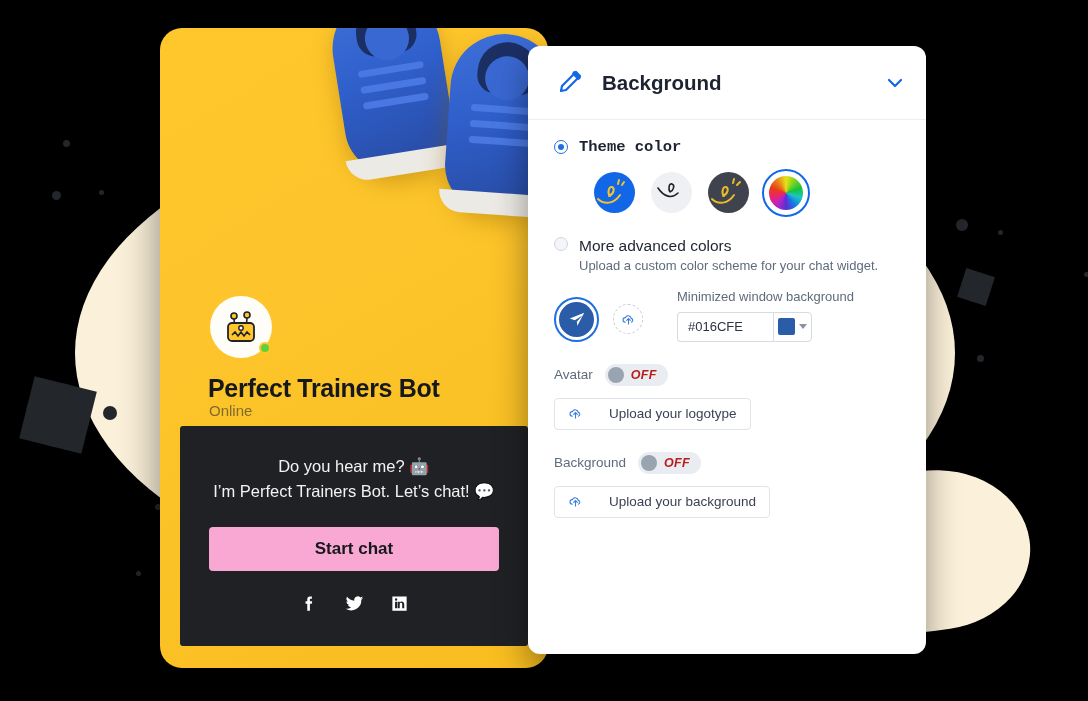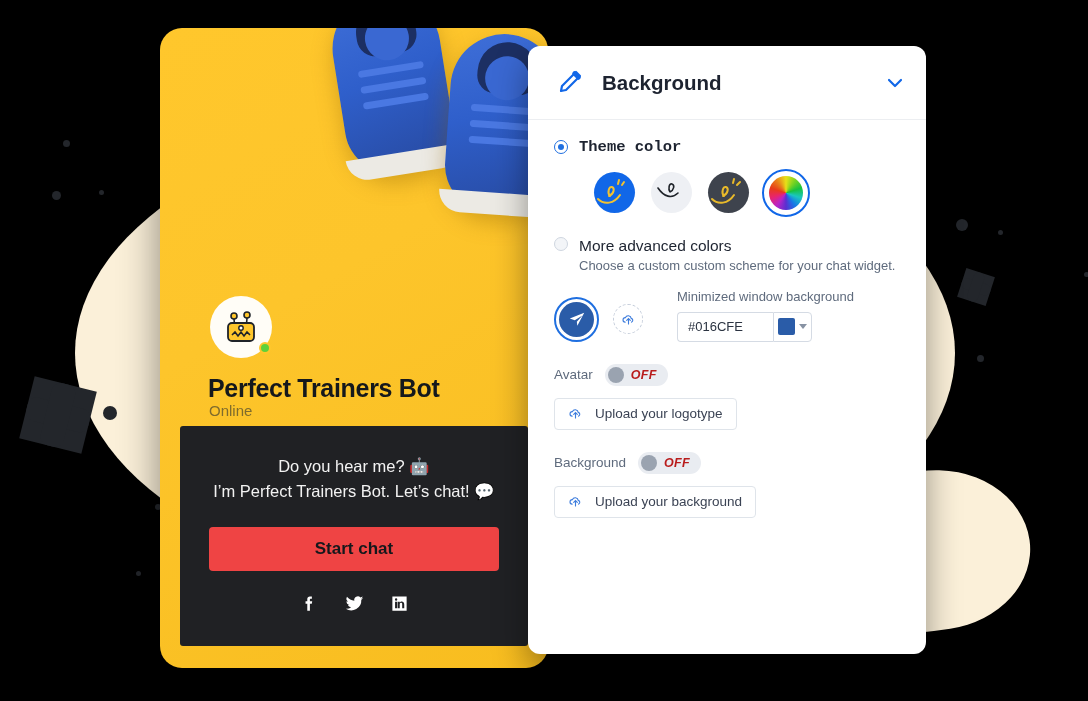--- a/index.html
+++ b/index.html
@@ -148,21 +148,21 @@
     padding-top: 28px;
     text-align: center;
     color: #f2f2f2;
     font-size: 16.5px;
     line-height: 25px;
   }
   .start-chat {
     position: absolute;
     left: 29px; top: 101px;
     width: 290px; height: 44px;
-    background: #ef4444;
+    background: #f9a8d4;
     border: none;
     border-radius: 4px;
     font-family: "Liberation Sans", sans-serif;
     font-size: 17px;
     font-weight: bold;
     color: #15181c;
     cursor: pointer;
   }
   .socials {
     position: absolute;
@@ -311,21 +311,21 @@
     padding: 0 10px 0 3px;
     gap: 7px;
     cursor: pointer;
   }
   .knob { width: 16px; height: 16px; border-radius: 50%; background: #9aa3b0; flex: none; }
   .toggle-state { font-size: 12.5px; font-weight: bold; color: #b91c1c; letter-spacing: .3px; font-style: italic; }
 
   .upload-btn {
     margin-top: 12px;
     height: 32px;
-    display: inline-flex; align-items: center; gap: 12px;
+    display: inline-flex; align-items: center; gap: 26px;
     padding: 0 13px;
     border: 1px solid #dfe4ea;
     border-radius: 4px;
     background: #fff;
     font-family: "Liberation Sans", sans-serif;
     font-size: 13.5px;
     color: #3b4354;
     cursor: pointer;
   }
 </style>
@@ -466,21 +466,21 @@
         <div class="swatch wheel">
           <span class="wheel-inner"></span>
         </div>
       </div>
 
       
       <div class="adv-row">
         <span class="radio off"></span>
         <span>
           <div class="adv-title">More advanced colors</div>
-          <div class="adv-sub">Choose a custom custom scheme for your chat widget.</div>
+          <div class="adv-sub">Upload a custom color scheme for your chat widget.</div>
         </span>
       </div>
 
       
 
       
       <div class="two-col">
         <div>
           <div class="theme-icons">
             <span class="plane-sel">

